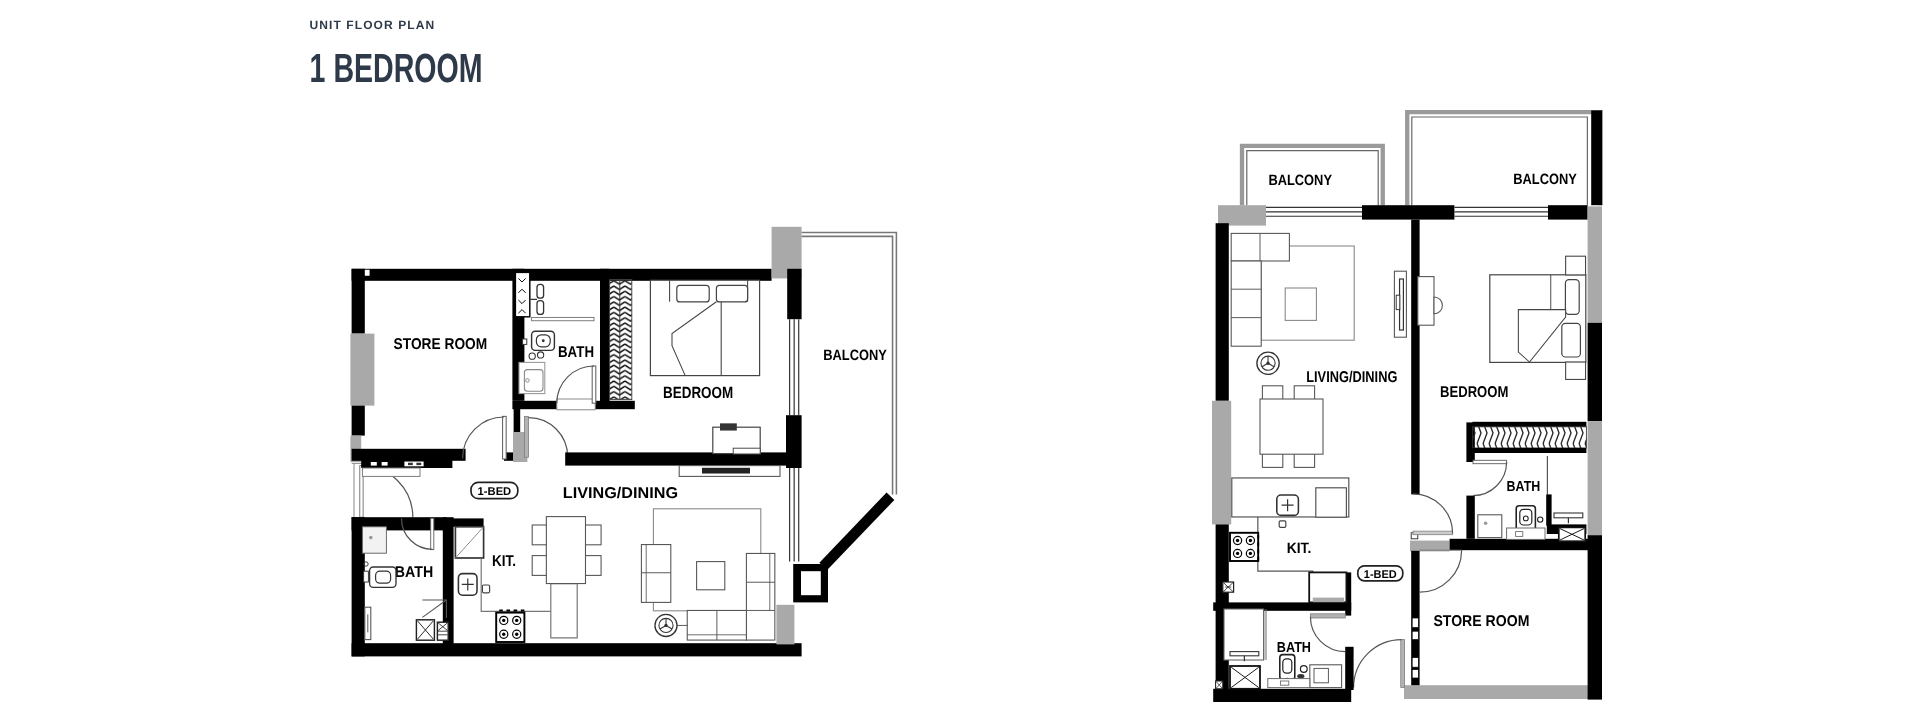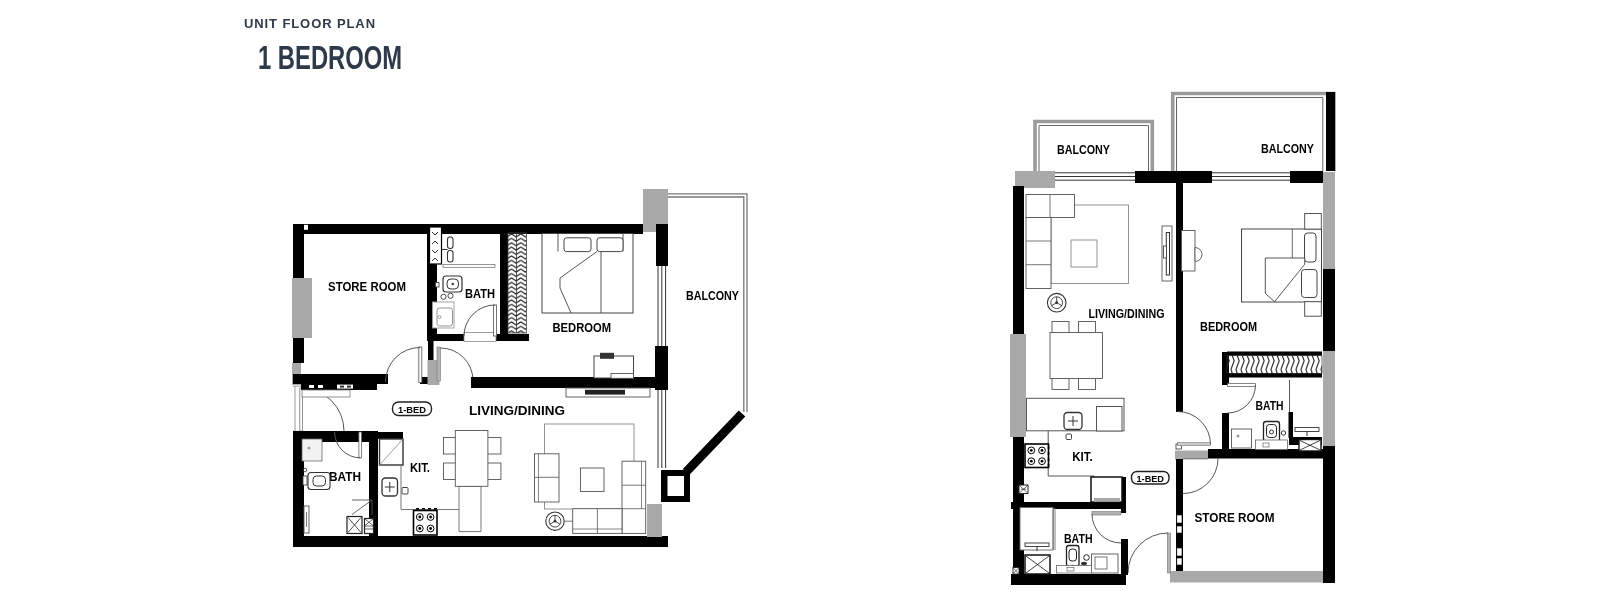--- a/index.html
+++ b/index.html
@@ -1,17 +1,17 @@
 <!DOCTYPE html>
 <html><head>
 <meta charset="utf-8">
 <style>
   html,body{margin:0;padding:0;background:#ffffff;width:1600px;height:602px;overflow:hidden;}
   body{font-family:"Liberation Sans",sans-serif;position:relative;-webkit-font-smoothing:antialiased;}
-  .kicker{position:absolute;left:244px;top:16px;font-size:13px;font-weight:bold;letter-spacing:0.9px;color:#2e3a49;}
+  .kicker{position:absolute;left:258px;top:16px;font-size:10px;font-weight:bold;letter-spacing:0.9px;color:#2e3a49;}
   .title{position:absolute;left:258px;top:38px;font-size:34px;font-weight:bold;color:#2e3a49;transform:scaleX(0.70);transform-origin:left top;letter-spacing:0px;white-space:nowrap;}
   svg{position:absolute;left:0;top:0;filter:grayscale(1);}
   text{font-family:"Liberation Sans",sans-serif;font-weight:bold;fill:#000;}
 </style>
 </head>
 <body>
 
 <div class="kicker">UNIT FLOOR PLAN</div>
 
 <div class="title">1 BEDROOM</div>

